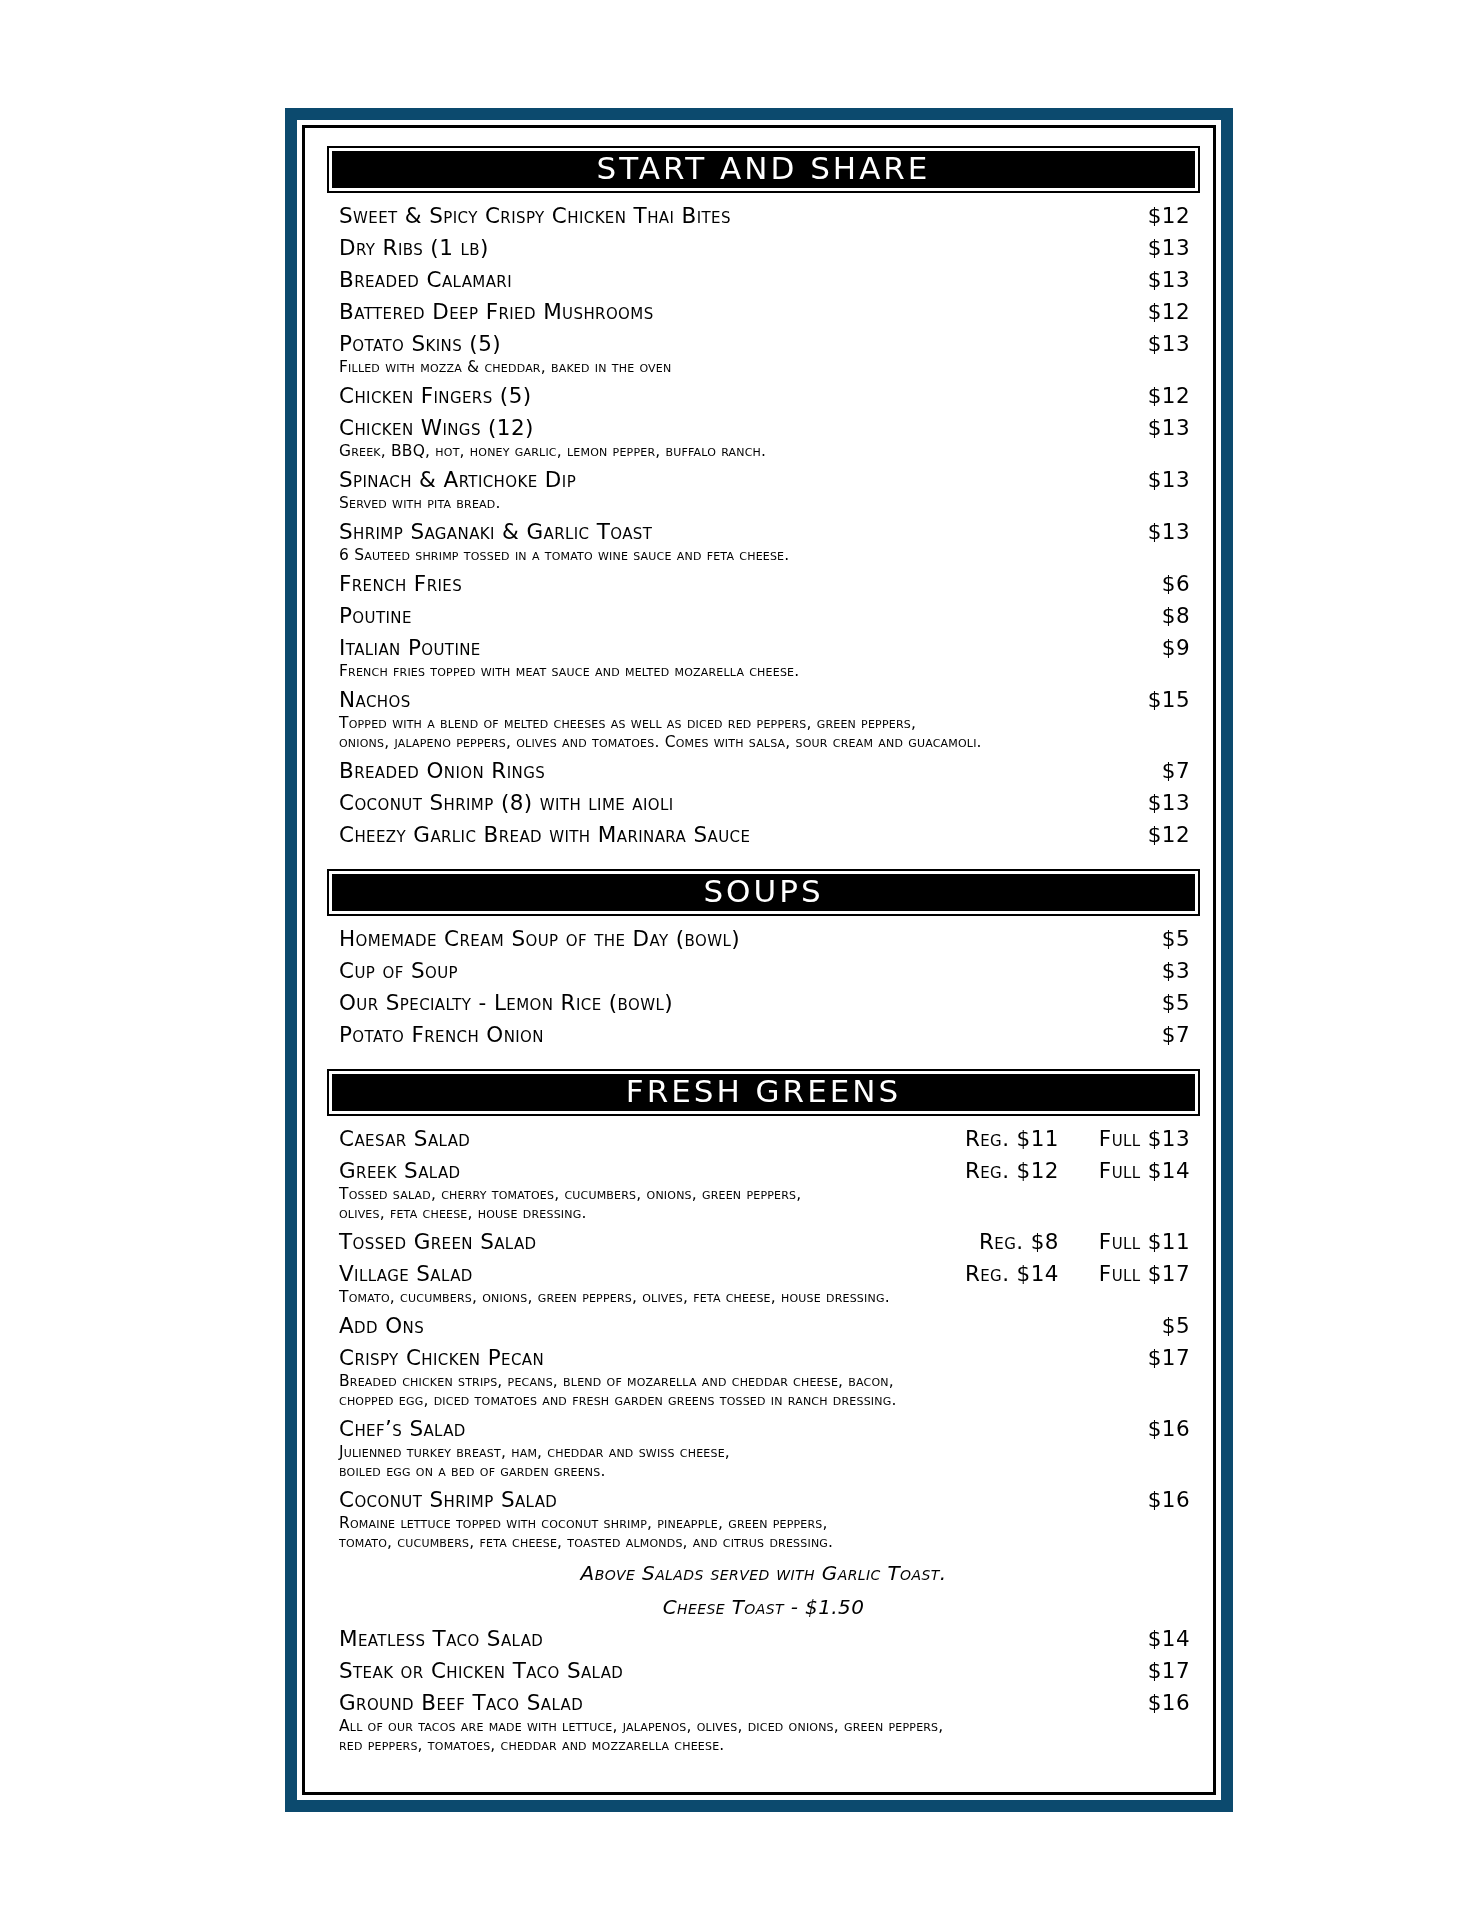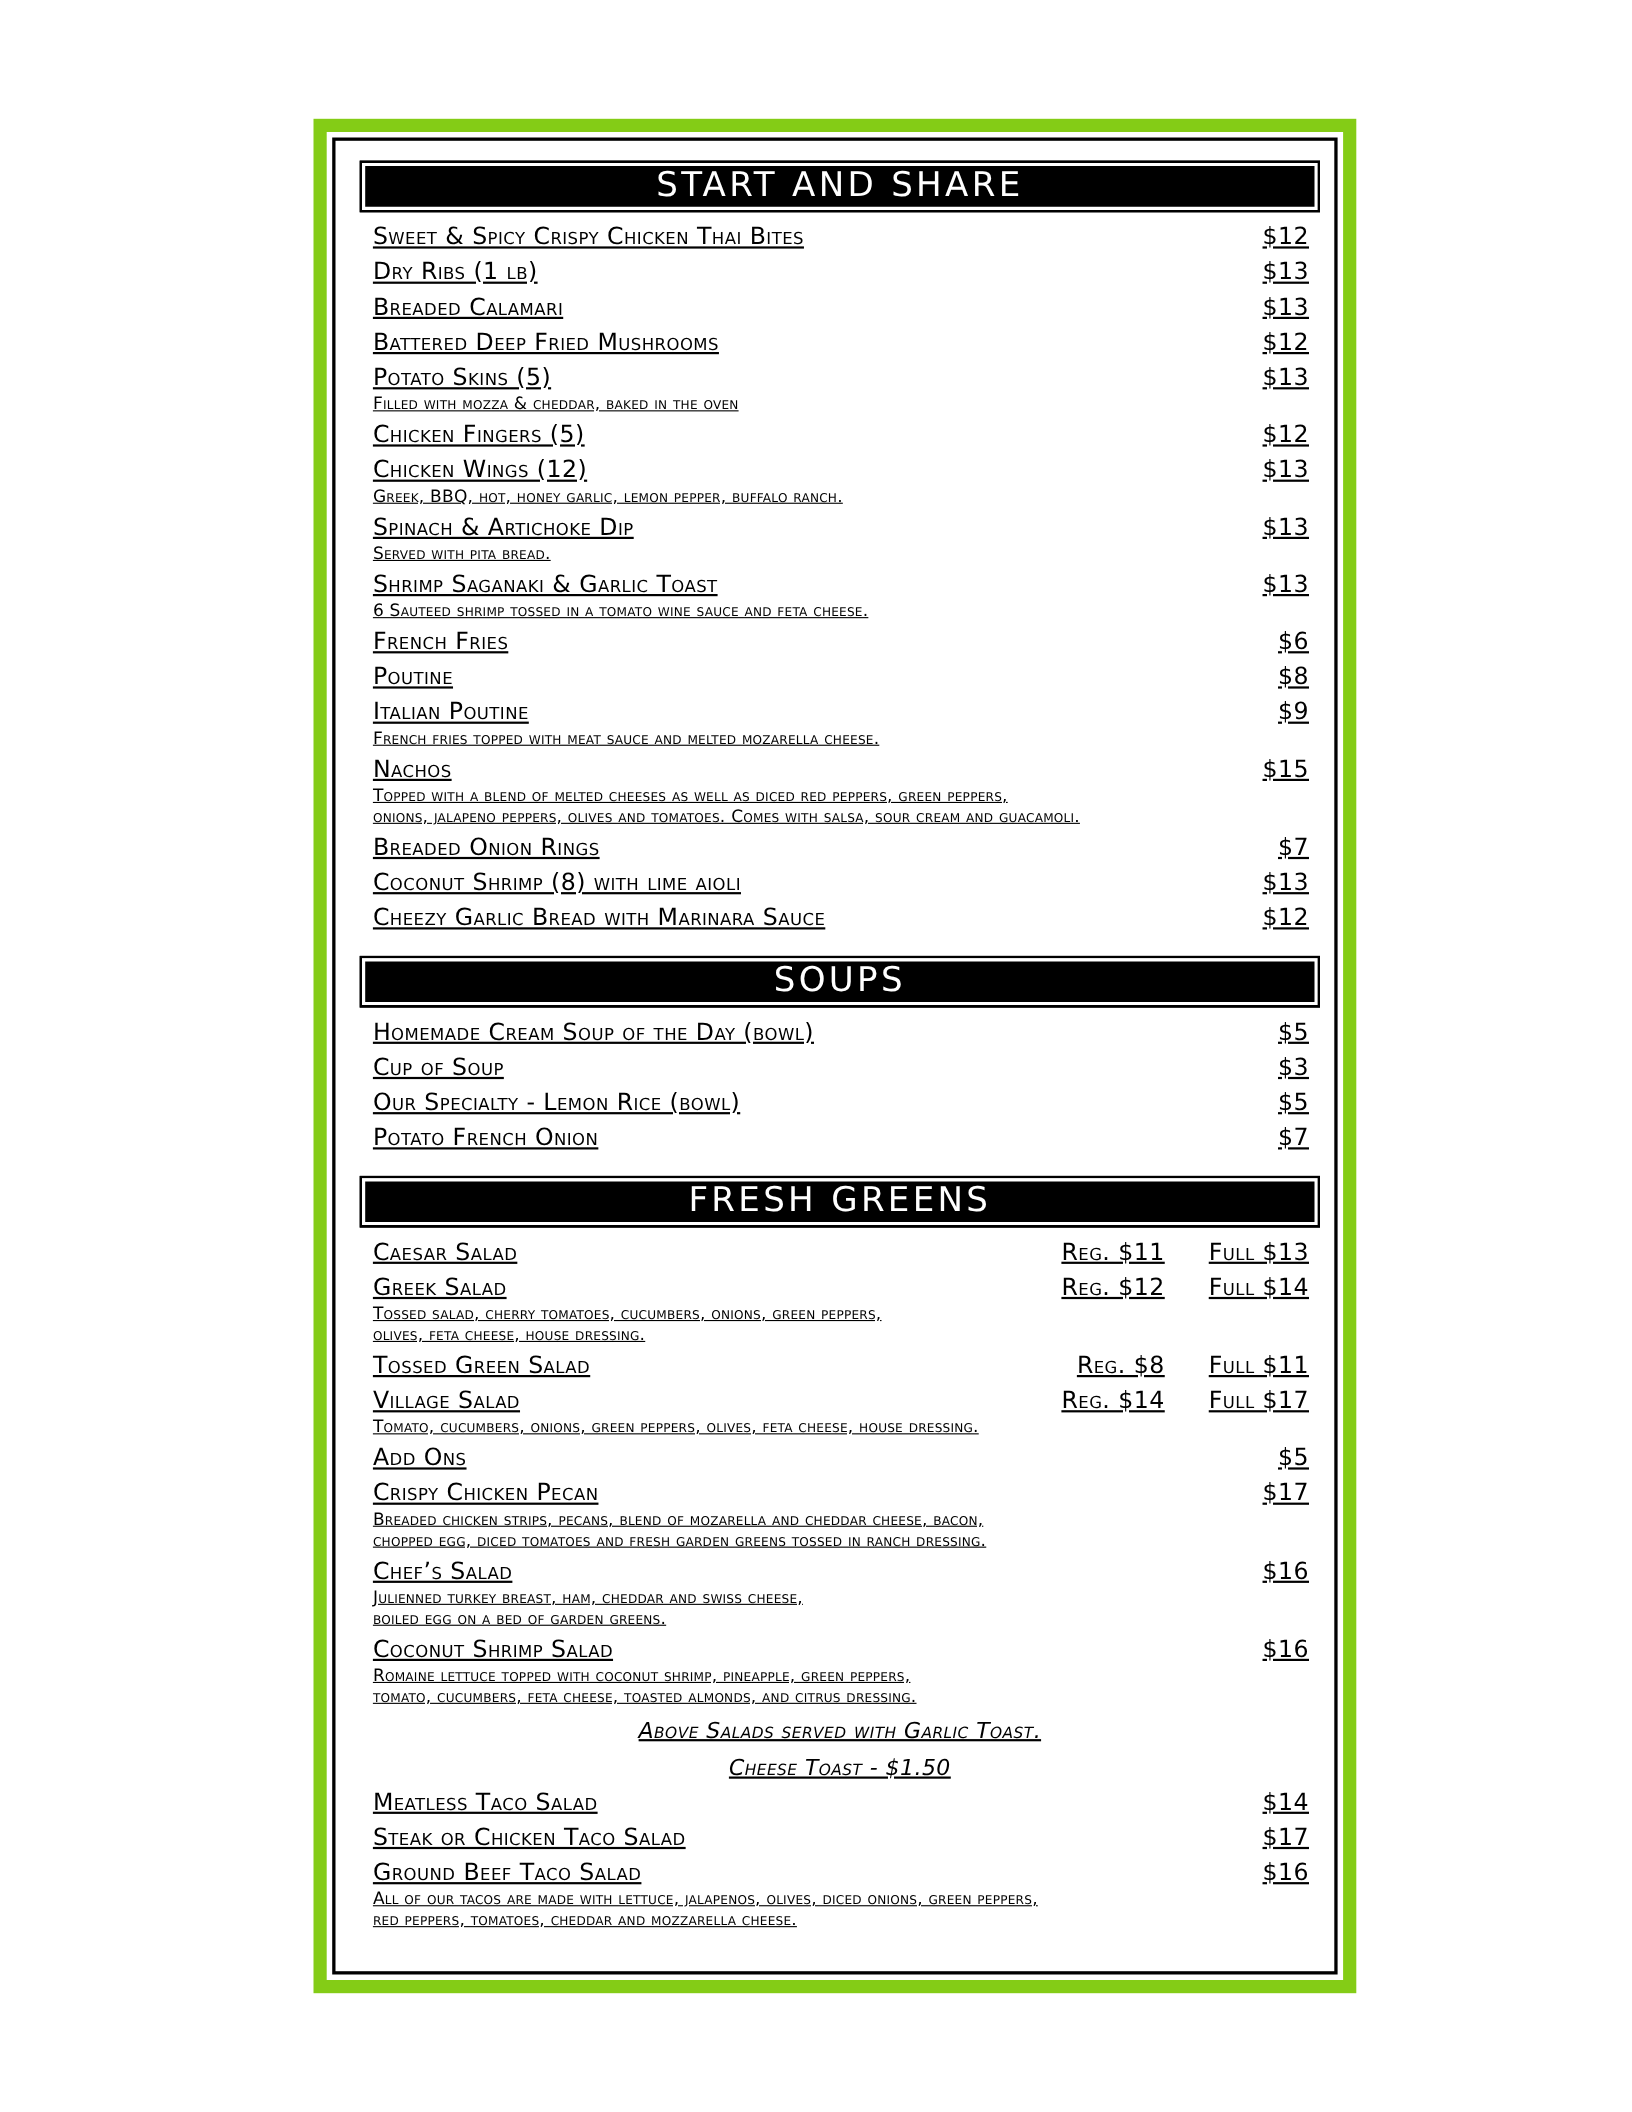--- a/index.html
+++ b/index.html
@@ -4,31 +4,31 @@
 <style>
   html,body{margin:0;padding:0;background:#ffffff;}
   body{
     width:1484px;height:1920px;position:relative;
     font-family:"DejaVu Sans","Liberation Sans",sans-serif;
     color:#000;
     -webkit-font-smoothing:antialiased;
   }
   .page{
     position:absolute;left:285px;top:108px;width:948px;height:1704px;
-    border:12px solid #84cc16;box-sizing:border-box;padding:5px;background:#fff;
+    border:12px solid #0c4a6e;box-sizing:border-box;padding:5px;background:#fff;
   }
   .page-inner{
     border:3px solid #000;box-sizing:border-box;height:100%;
     padding:18px 13px 0 22px;overflow:hidden;background:#fff;
   }
   .bar{
     background:#000;border:2px solid #000;box-shadow:inset 0 0 0 3px #fff;
     height:47px;box-sizing:border-box;display:flex;align-items:center;justify-content:center;
   }
-  .bar + .section-items{margin-top:10px;text-decoration:underline;}
+  .bar + .section-items{margin-top:10px;}
   .bar-title{
     color:#fff;font-size:31px;letter-spacing:3px;line-height:1;
     padding-bottom:2px;
   }
   .section{margin-top:21px;}
   .section:first-child{margin-top:0;}
   .row{margin-top:6px;padding-left:12px;padding-right:10px;}
   .row-main{display:flex;align-items:baseline;}
   .name{
     font-variant:small-caps;font-size:21.5px;line-height:26px;letter-spacing:0.4px;

